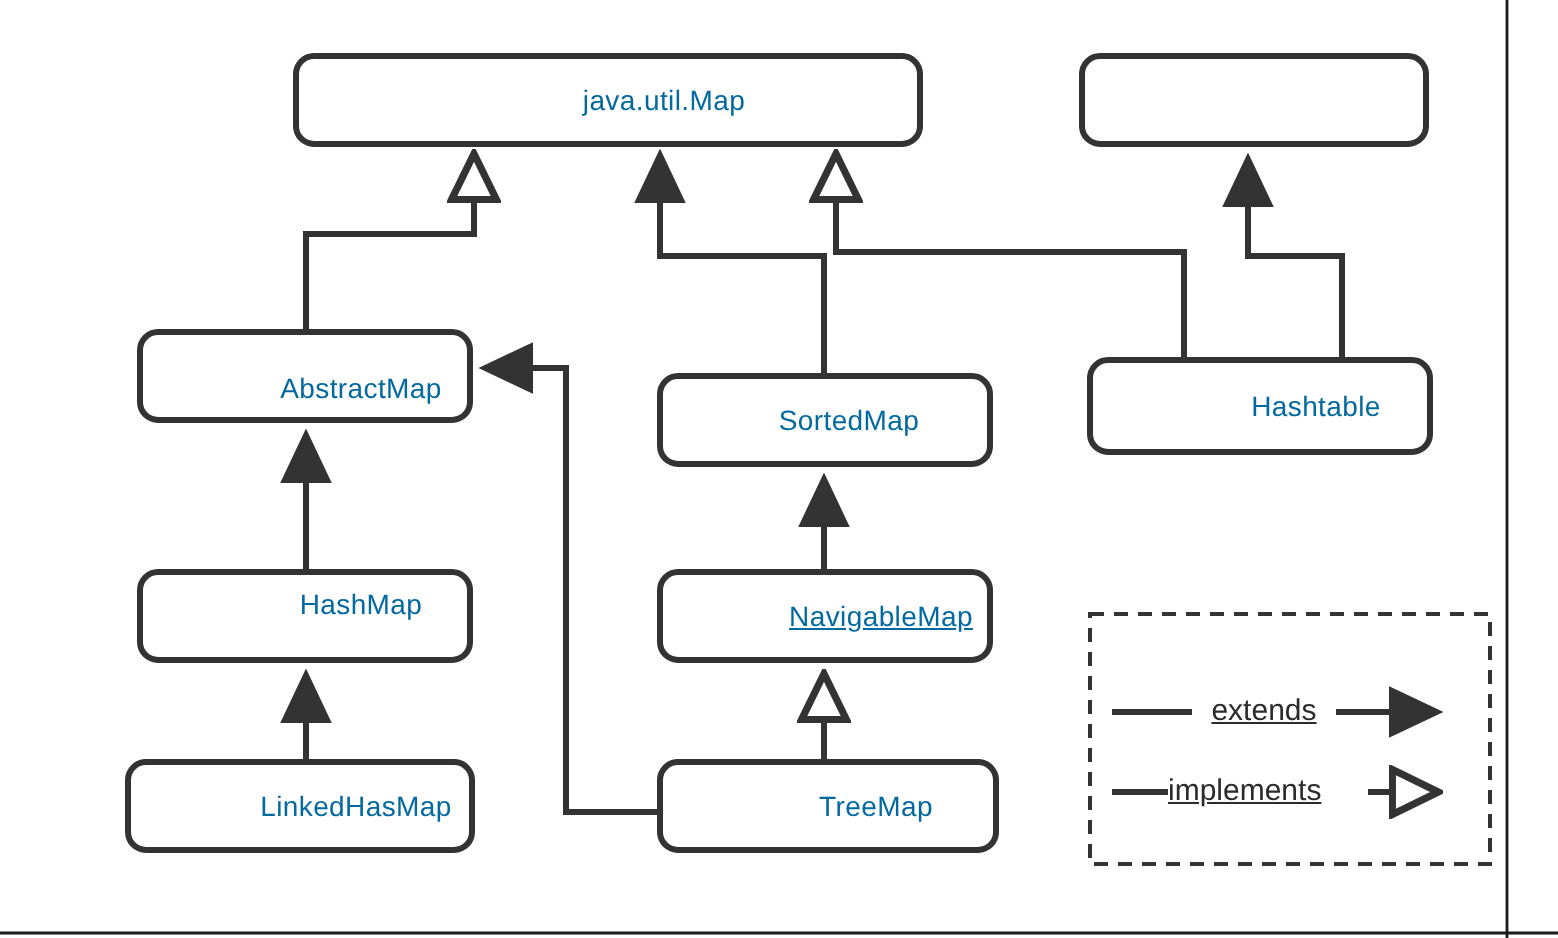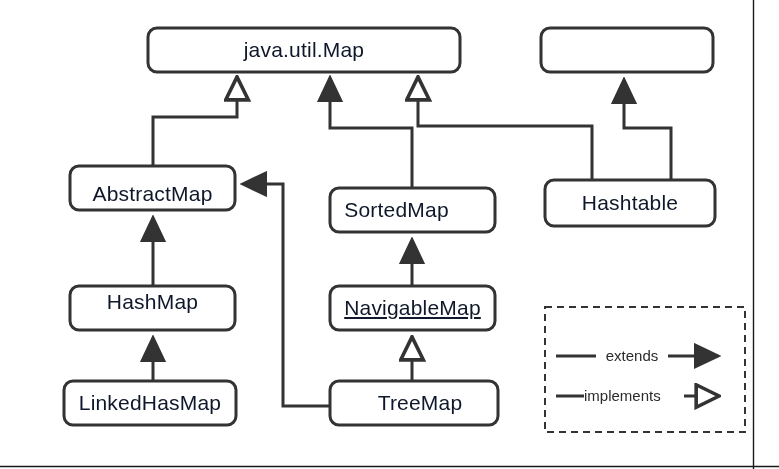--- a/index.html
+++ b/index.html
@@ -24,32 +24,34 @@
     left: 0;
     top: 0;
     width: 779px;
     height: 469px;
   }
   .node-label {
     position: absolute;
     display: flex;
     align-items: center;
     justify-content: center;
-    font-size: 21px;
-    color: #0f172a;
+    font-size: 14px;
+    color: #0369a1;
     letter-spacing: 0.2px;
     white-space: nowrap;
     pointer-events: none;
+    margin-left: 28px;
   }
   .legend-label {
     position: absolute;
     font-size: 15px;
     color: #2b2b2b;
     white-space: nowrap;
     pointer-events: none;
+    text-decoration: underline;
   }
 </style>
 </head>
 <body>
 
 <div id="canvas">
 
   <svg id="diagram-svg" viewBox="0 0 779 469">
     <defs>
       <marker id="arrow-filled" viewBox="0 0 12 12" refX="10.5" refY="6" markerWidth="9" markerHeight="9" orient="auto-start-reverse">
@@ -107,18 +109,18 @@
     <rect x="584" y="385" width="100" height="22" fill="#ffffff" stroke="none"></rect>
   </svg>
 
   <div class="node-label" style="left:148px; top:28px; width:312px; height:44px;">java.util.Map</div>
   <div class="node-label" style="left:70px; top:166px; width:165px; height:56px;border-radius:17px;">AbstractMap</div>
   <div class="node-label" style="left:314px; top:188px; width:165px; height:44px;">SortedMap</div>
   <div class="node-label" style="left:545px; top:180px; width:170px; height:46px;">Hashtable</div>
   <div class="node-label" style="left:70px; top:286px; width:165px; height:31px;">HashMap</div>
   <div class="node-label" style="left:330px; top:286px; width:165px; height:44px;text-decoration:underline;">NavigableMap</div>
   <div class="node-label" style="left:64px; top:381px; width:172px; height:44px;">LinkedHasMap</div>
-  <div class="node-label" style="left:336px; top:381px; width:168px; height:44px;">TreeMap</div>
+  <div class="node-label" style="left:326px; top:381px; width:168px; height:44px;">TreeMap</div>
 
   <div class="legend-label" style="left:596px; top:347px; width:72px; text-align:center;">extends</div>
   <div class="legend-label" style="left:584px; top:387px; width:100px; text-align:left;">implements</div>
 
 </div>
 
 </body></html>

